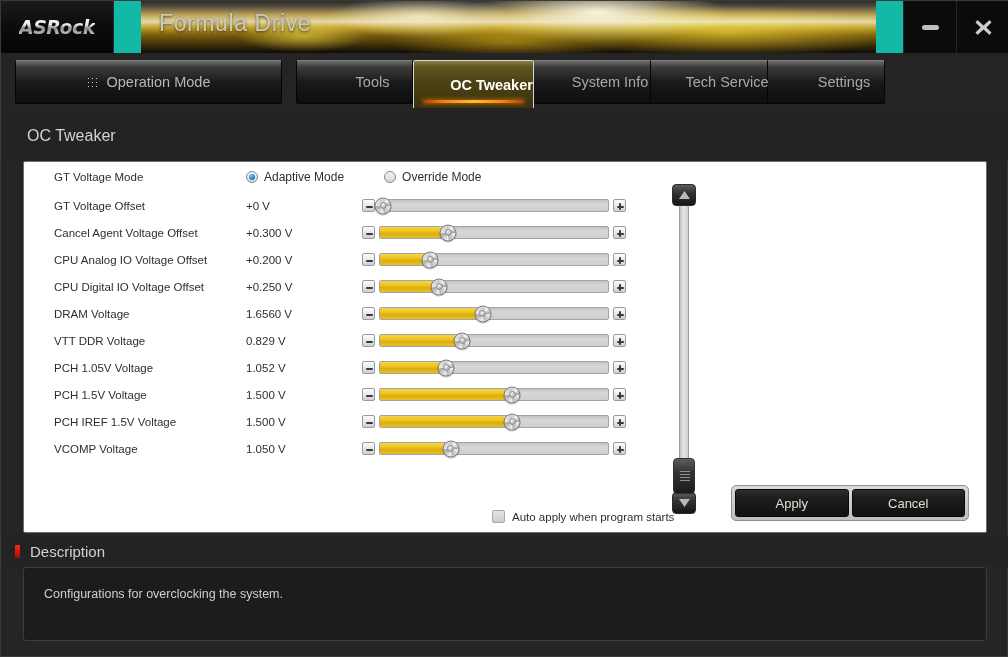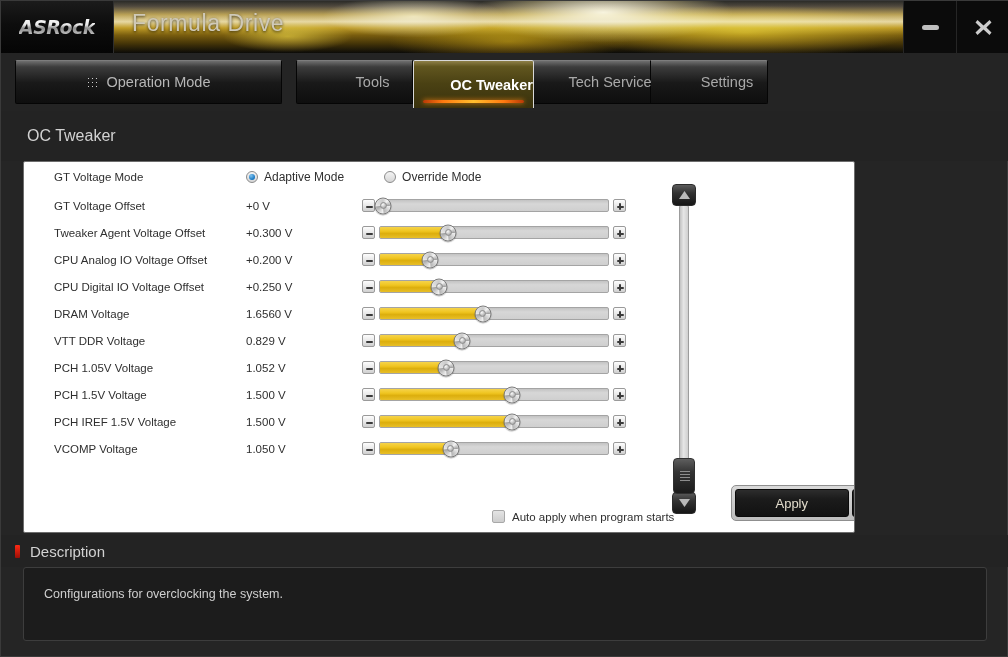--- a/index.html
+++ b/index.html
@@ -15,21 +15,21 @@
     width: 1008px; height: 657px;
     background: #252525;
     border: 1px solid #3a3a3a;
   }
 
   
   .titlebar {
     position: absolute; left: 0; top: 0;
     width: 1008px; height: 52px;
     background: #14b8a6;
-    display: flex; align-items: stretch;
+    display: flex; align-items: stretch; gap: 27px;
   }
   .logo-cell {
     width: 113px; height: 52px;
     background: linear-gradient(180deg,#1b1b1b 0%, #0d0d0d 45%, #050505 100%);
     display: flex; align-items: center; justify-content: center;
     border-right: 1px solid #2e2e2e;
     flex: 0 0 113px;
   }
   .logo-text {
     font-family: "DejaVu Sans", sans-serif;
@@ -157,21 +157,21 @@
     display: flex; align-items: center;
     padding-left: 26px;
   }
   .pagetitle span {
     font-size: 16px; color: #d2d2d2; font-weight: 300;
   }
 
   
   .panel {
     position: absolute; left: 22px; top: 160px;
-    width: 832px; height: 372px;
+    width: 964px; height: 372px;
     background: #ffffff;
     border: 1px solid #6d6d6d;
     border-radius: 2px;
     overflow: hidden;
   }
 
   .rows { position: absolute; left: 0; top: 0; width: 660px; }
   .row {
     display: flex; align-items: center;
     height: 27px;
@@ -385,20 +385,23 @@
       <span class="tab-label">Operation Mode</span>
     </div>
     <div class="tabgroup">
       <div class="tab plain">
         <span>Tools</span>
       </div>
       <div class="tab plain active">
         <span>OC Tweaker</span>
       </div>
       <div class="tab plain">
+        <span>System Info</span>
+      </div>
+      <div class="tab plain">
         <span>Tech Service</span>
       </div>
       <div class="tab plain">
         <span>Settings</span>
       </div>
     </div>
   </div>
 
   <div class="pagetitle">
     <span>OC Tweaker</span>
@@ -425,21 +428,21 @@
           <div class="row-value">+0 V</div>
           <div class="slider-cell">
             <div class="spin"></div>
             <div class="track">
               <div class="knob" style="left: 1.5%;"></div>
             </div>
             <div class="spin plus"></div>
           </div>
         </div>
         <div class="row">
-          <div class="row-label">Tweaker Agent Voltage Offset</div>
+          <div class="row-label">Cancel Agent Voltage Offset</div>
           <div class="row-value">+0.300 V</div>
           <div class="slider-cell">
             <div class="spin"></div>
             <div class="track">
               <div class="fill" style="width: 30%;"></div>
               <div class="knob" style="left: 30%;"></div>
             </div>
             <div class="spin plus"></div>
           </div>
         </div>

